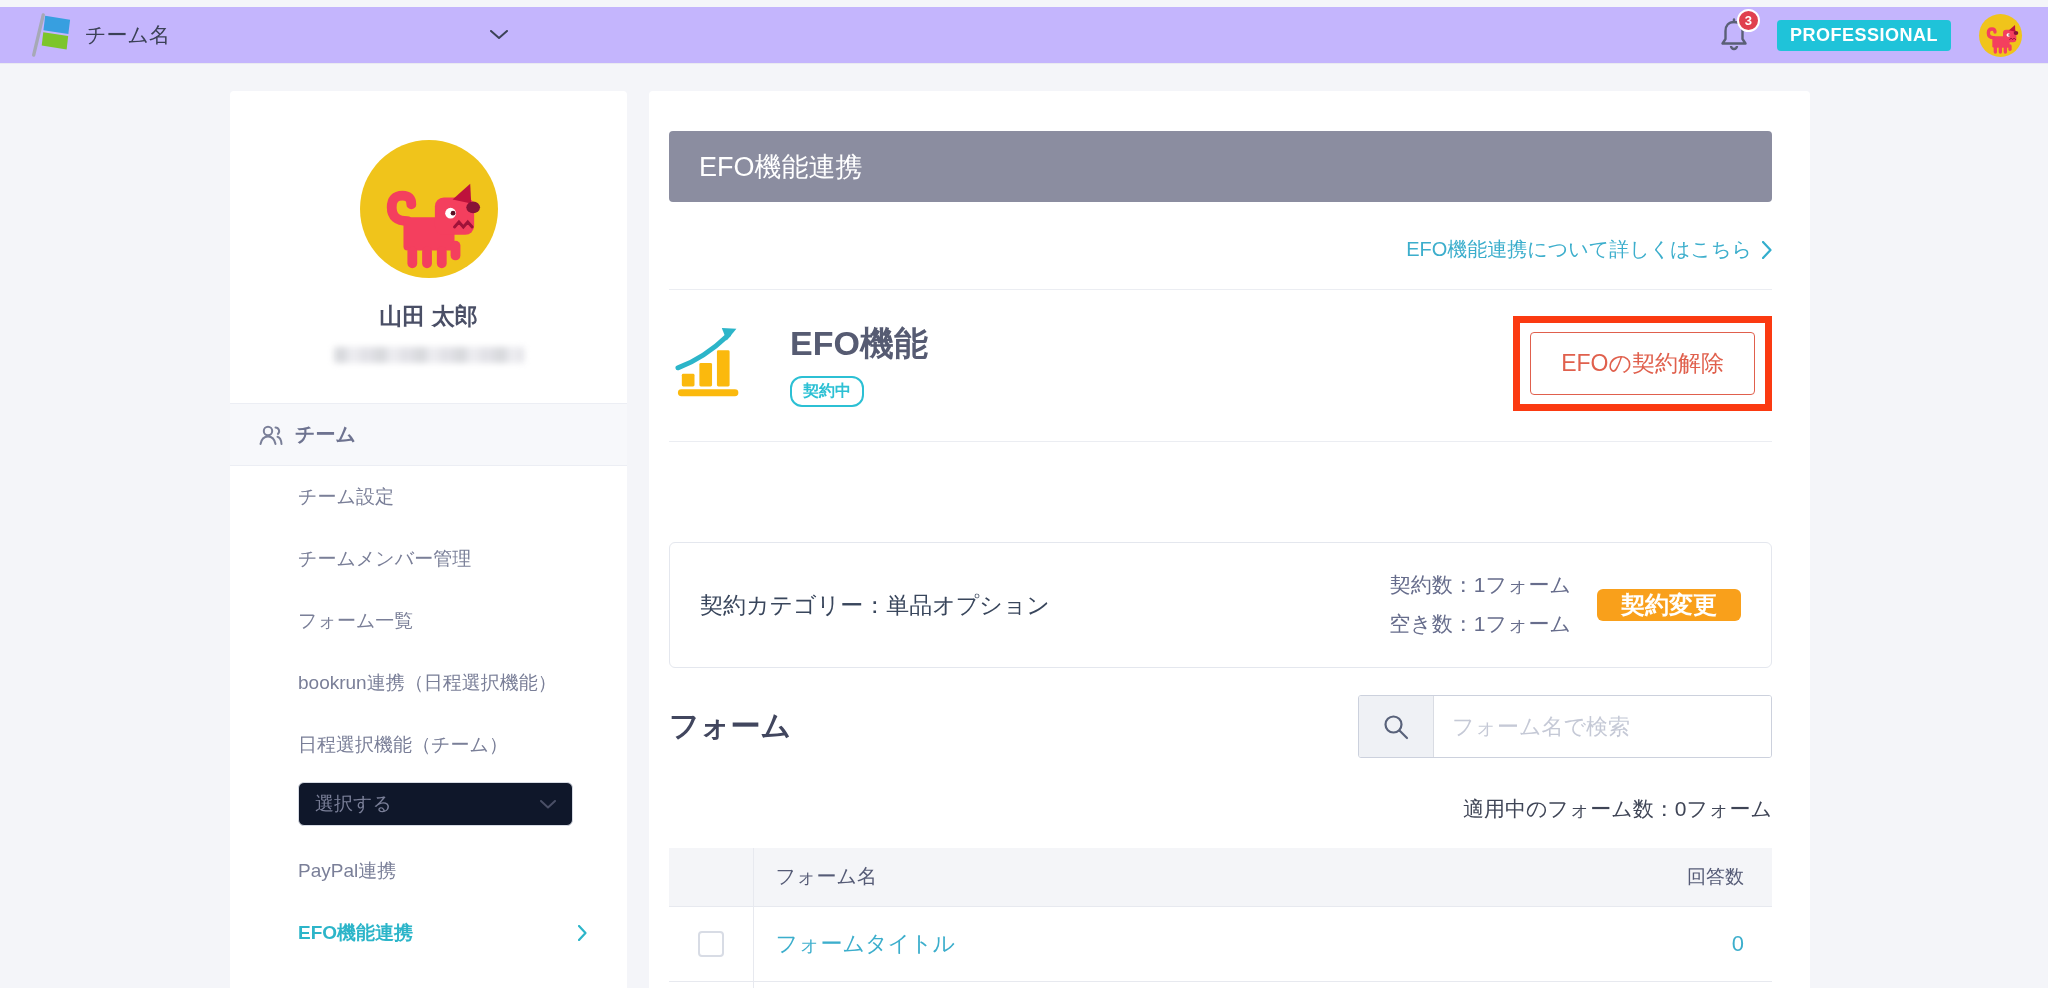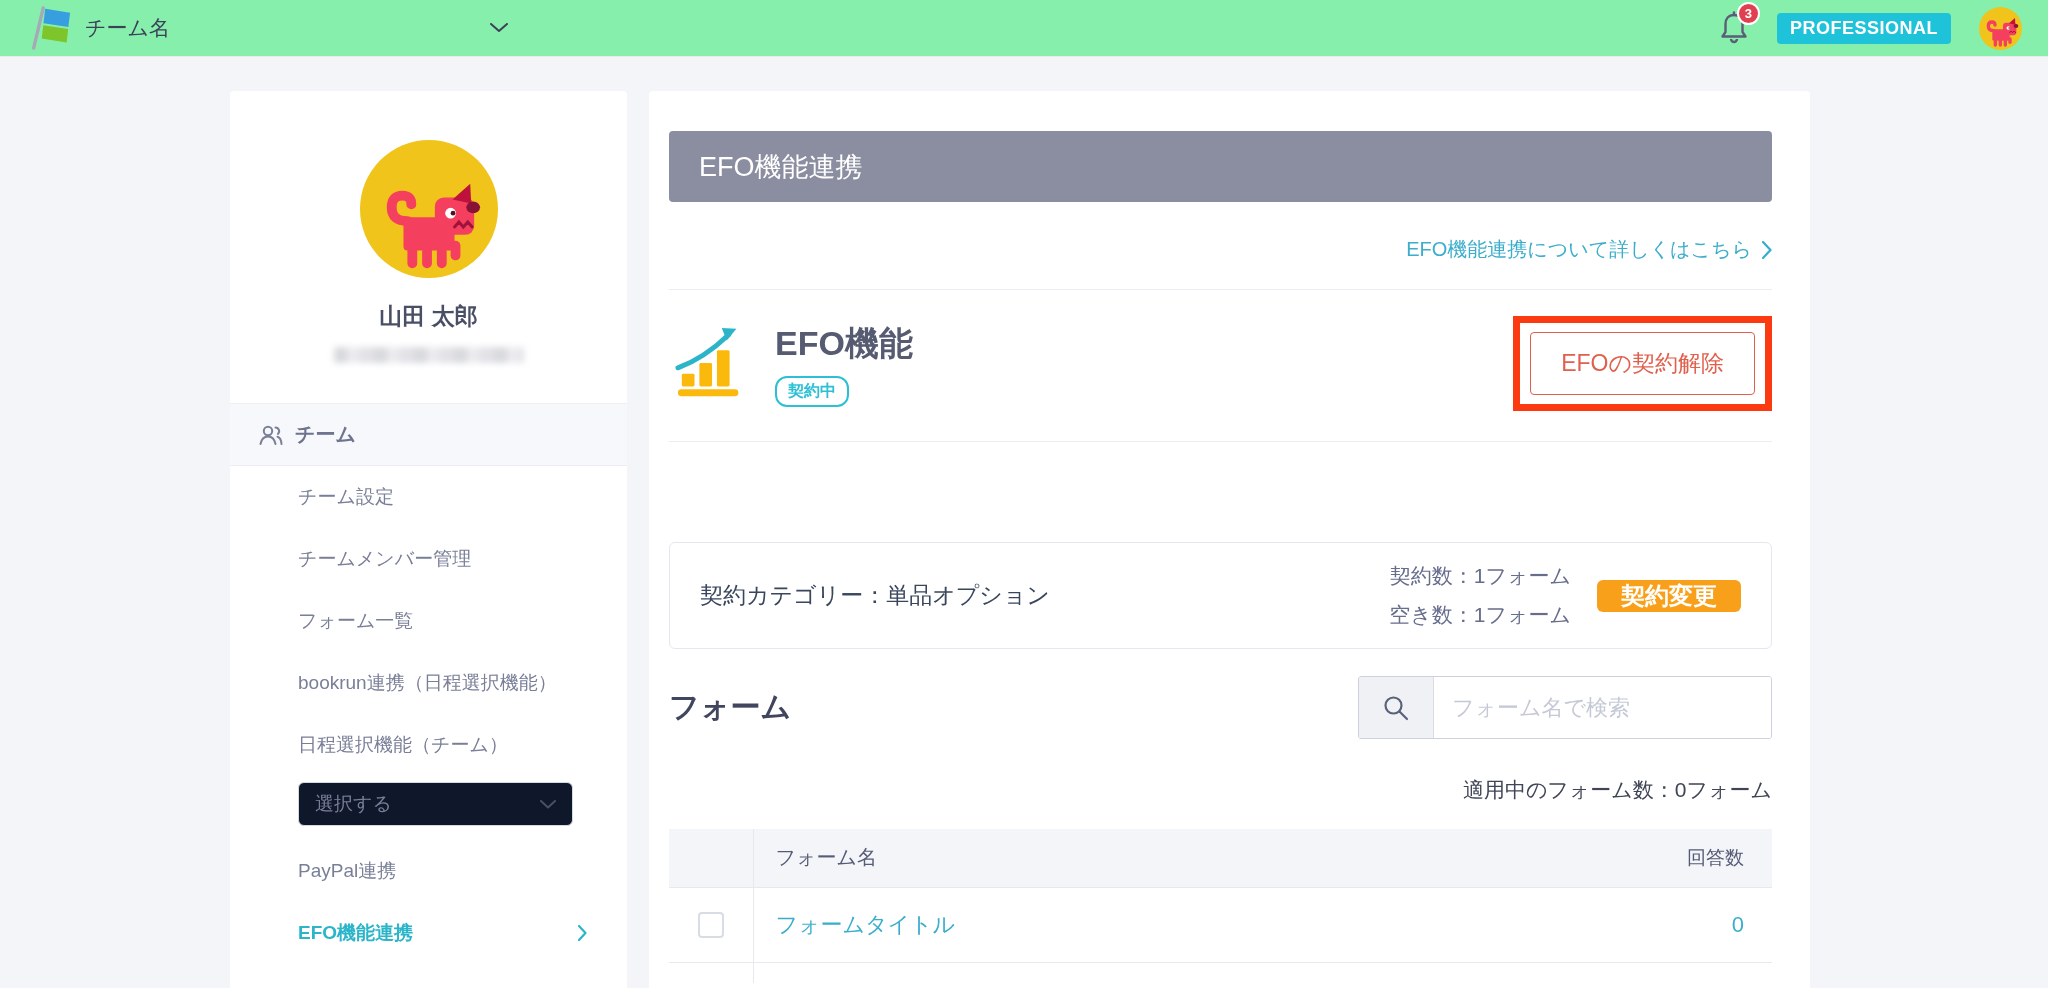--- a/index.html
+++ b/index.html
@@ -6,22 +6,22 @@
   html,body { width: 2048px; height: 988px; }
   body {
     font-family: "Liberation Sans", "DejaVu Sans", sans-serif;
     background: #f4f5f9;
     position: relative;
     overflow: hidden;
     color: #454a63;
   }
   
   .header {
-    position: absolute; top: 0; left: 0; right: 0; height: 57px;
-    background: #86efac; border-bottom: 1px solid #e9eaf0;
+    position: absolute; top: 7px; left: 0; right: 0; height: 57px;
+    background: #c4b5fd; border-bottom: 1px solid #e9eaf0;
     display: flex; align-items: center; padding: 0 26px; z-index: 5;
   }
   .team-switcher { display: flex; align-items: center; width: 482px; cursor: pointer; }
   .logo { width: 46px; height: 46px; margin-right: 13px; flex: none; }
   .team-name { font-size: 21px; color: #3b4156; font-weight: 500; }
   .team-caret { margin-left: auto; }
   .header-right { margin-left: auto; display: flex; align-items: center; gap: 28px; }
   .bell-wrap { position: relative; width: 30px; height: 34px; }
   .notif-badge {
     position: absolute; top: -9px; right: -11px; min-width: 23px; height: 23px;
@@ -82,34 +82,34 @@
     color: #fff; font-size: 27px;
   }
   .help-row {
     margin-top: 34px; display: flex; justify-content: flex-end; align-items: center; gap: 10px;
     color: #33aecd; font-size: 20px; cursor: pointer;
   }
   .divider { border: none; border-top: 1px solid #ebedf2; }
   .divider.top { margin-top: 26px; }
   .feature-row { display: flex; align-items: center; padding: 26px 0 30px; }
   .feature-icon { margin-left: 6px; flex: none; }
-  .feature-text { margin-left: 22px; }
+  .feature-text { margin-left: 37px; }
   .feature-title { font-size: 34px; font-weight: bold; color: #565b72; }
   .status-badge {
     display: inline-block; margin-top: 9px; border: 2px solid #2cc0d4; color: #2cc0d4;
     border-radius: 12px; font-size: 16px; font-weight: bold; padding: 3px 11px;
   }
   .annotated-frame { margin-left: auto; border: 7px solid #fb3a11; padding: 9px 10px; background: #fff; }
   .cancel-btn {
     background: #fff; border: 1px solid #e0604d; color: #e0604d; border-radius: 4px;
     font-size: 23px; padding: 15px 30px; cursor: pointer;
     font-family: "Liberation Sans", "DejaVu Sans", sans-serif;
   }
   .contract-box {
-    margin-top: 100px; height: 107px; border: 1px solid #e4e7ee; border-radius: 6px;
+    margin-top: 100px; height: 126px; border: 1px solid #e4e7ee; border-radius: 6px;
     display: flex; align-items: center; padding: 0 30px; gap: 20px;
   }
   .contract-label { font-size: 23px; color: #39465c; }
   .contract-right { margin-left: auto; display: flex; align-items: center; }
   .contract-counts { text-align: right; font-size: 21px; color: #676d8c; line-height: 1.85; }
   .change-btn {
     margin-left: 26px; background: #f9a01b; border: none; color: #fff; border-radius: 6px;
     font-size: 24px; font-weight: bold; padding: 0 24px; cursor: pointer;
     font-family: "Liberation Sans", "DejaVu Sans", sans-serif;
   }

